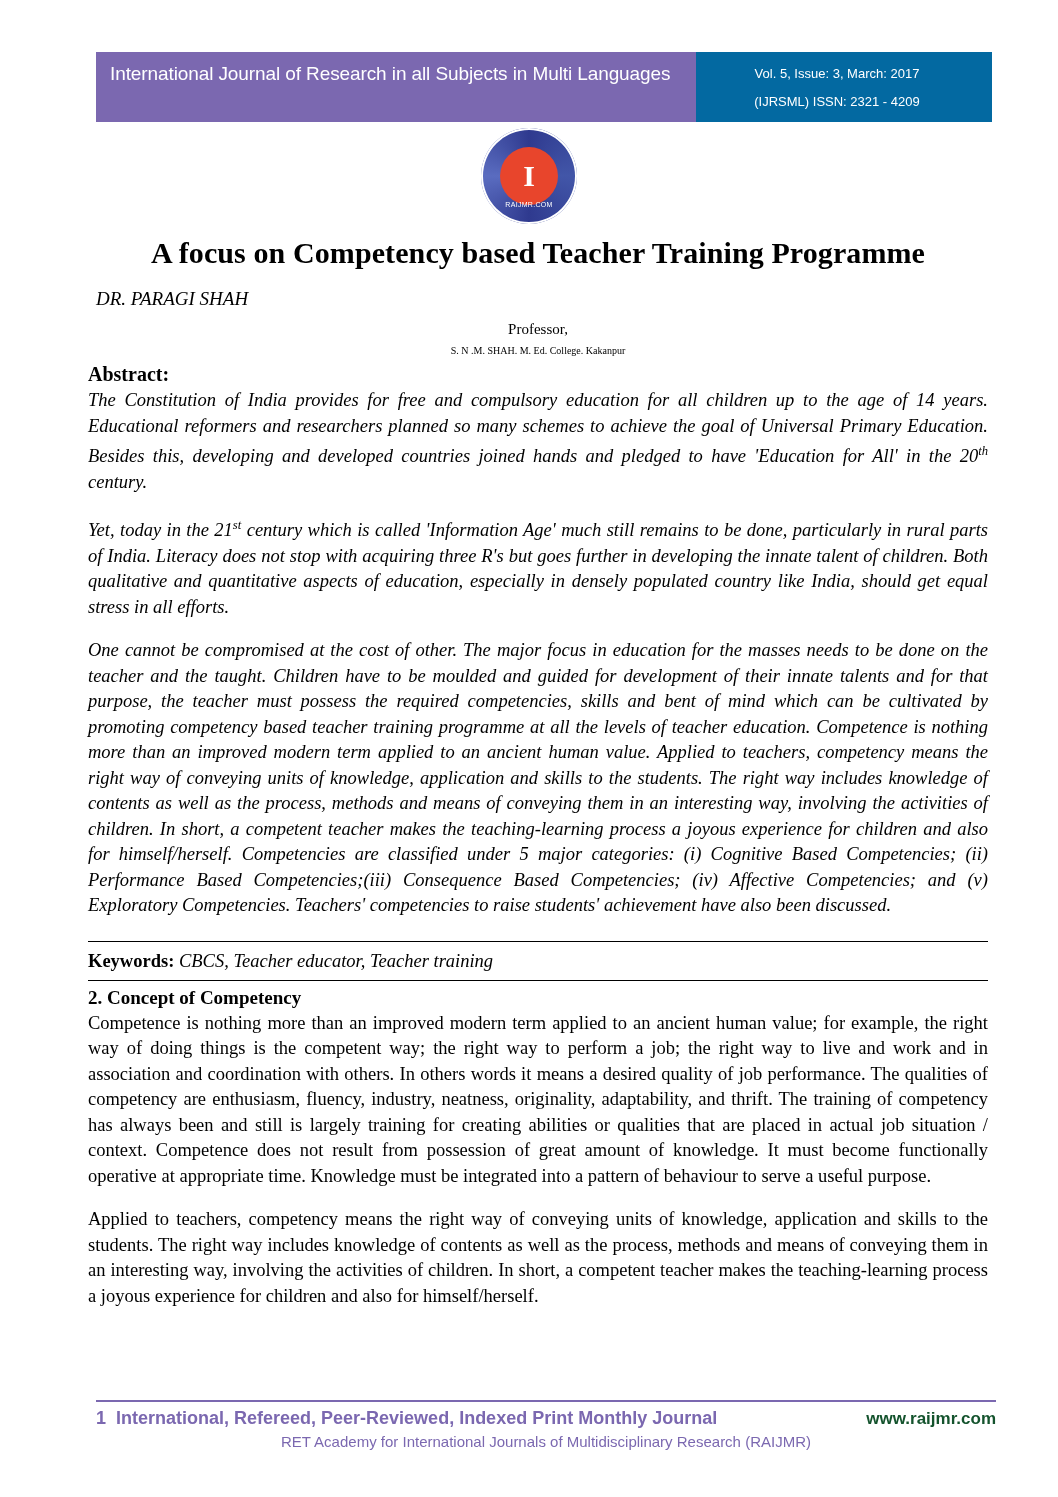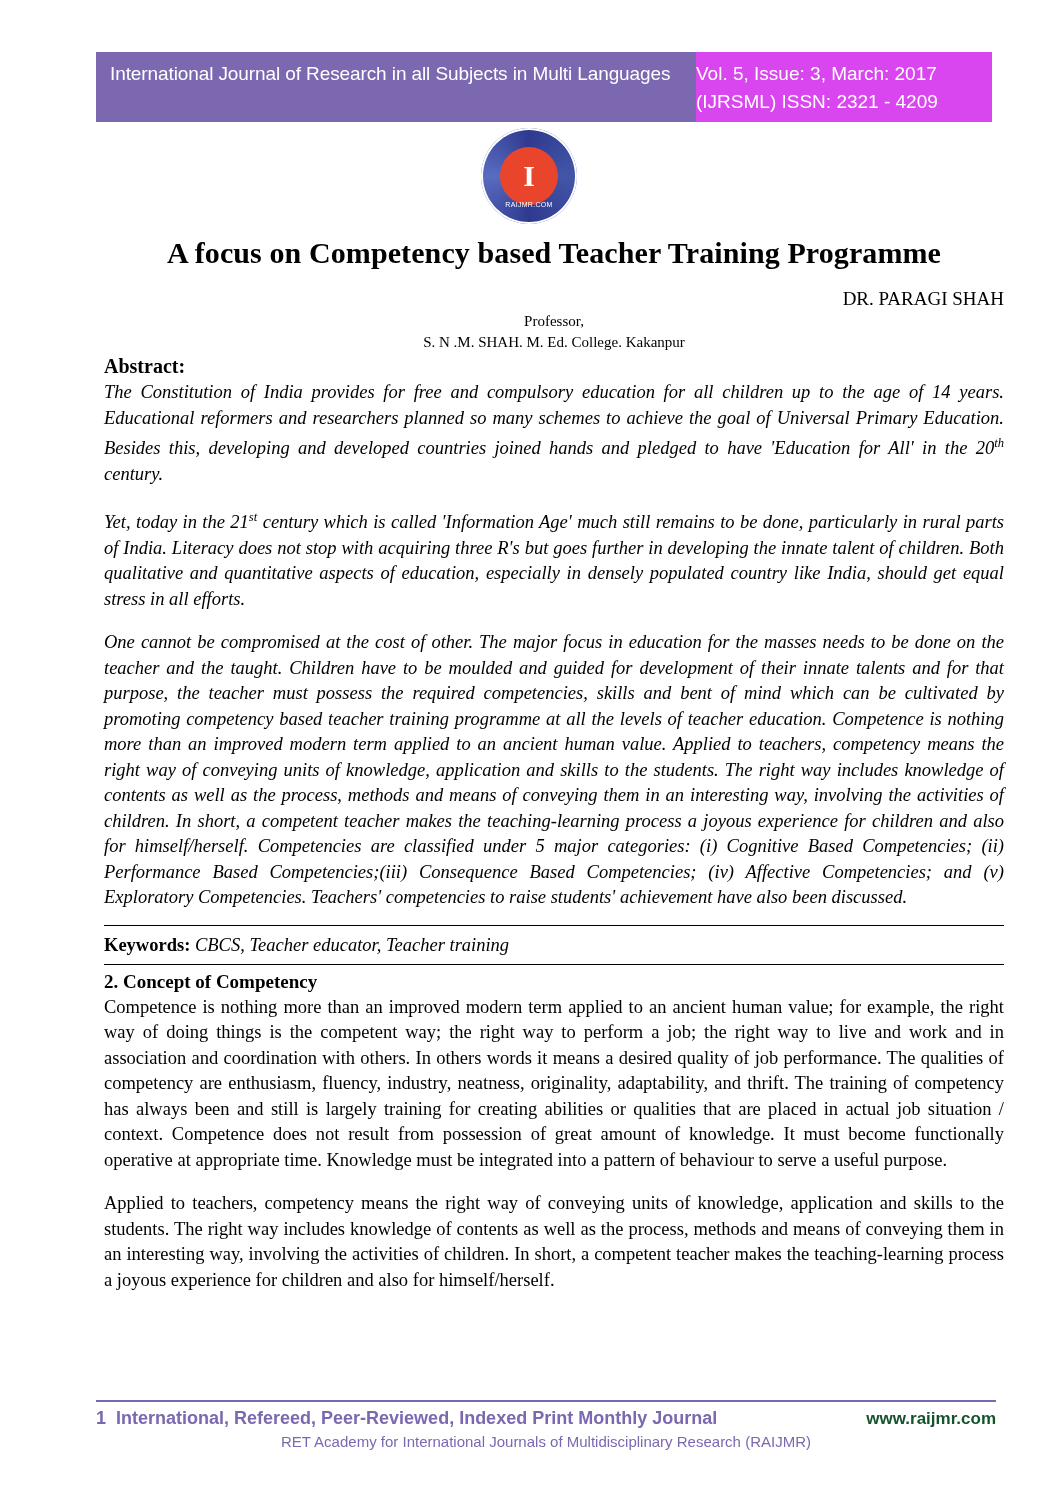--- a/index.html
+++ b/index.html
@@ -33,28 +33,28 @@
     color: #ffffff;
     flex: 0 0 600px;
     padding: 8px 0 12px 14px;
     box-sizing: border-box;
     font-family: "Liberation Sans", sans-serif;
     font-size: 19px;
     line-height: 28px;
     letter-spacing: -0.1px;
   }
   .header-right {
-    background: #d946ef;
+    background: #0369a1;
     color: #ffffff;
     flex: 1 1 auto;
     padding: 8px 14px 0 0;
     box-sizing: border-box;
-    text-align: left;
-    font-family: "Liberation Sans", sans-serif;
-    font-size: 19px;
+    text-align: center;
+    font-family: "Liberation Sans", sans-serif;
+    font-size: 13px;
     line-height: 28px;
   }
 
   
   .logo-wrap {
     position: absolute;
     left: 0;
     top: 128px;
     width: 1058px;
     text-align: center;
@@ -102,63 +102,64 @@
     color: #ffffff;
     font-family: "Liberation Sans", sans-serif;
     font-size: 7px;
     letter-spacing: 0.3px;
     white-space: nowrap;
   }
 
   
   .content {
     position: absolute;
-    left: 104px;
+    left: 88px;
     top: 236px;
     width: 900px;
   }
   .title {
     text-align: center;
     font-size: 30px;
     font-weight: bold;
     font-family: "Liberation Serif", serif;
     margin: 0 0 16px 0;
     letter-spacing: 0.1px;
   }
   .author {
-    text-align: right;
+    text-align: left;
     font-size: 19px;
-    margin: 0;
+    margin: 8px;
     line-height: 25px;
+    font-style: italic;
   }
   .author-role {
     text-align: center;
     font-size: 15px;
     margin: 0;
     line-height: 21px;
   }
   .author-affil {
     text-align: center;
-    font-size: 15px;
+    font-size: 10px;
     margin: 0 0 2px 0;
     line-height: 21px;
   }
   .abstract-label {
     font-size: 20px;
     font-weight: bold;
     margin: 2px 0 2px 0;
   }
   p.ital {
     font-style: italic;
     font-size: 18.5px;
     line-height: 25.5px;
     text-align: justify;
     margin: 0 0 18px 0;
   }
-  p.ital.last { margin-bottom: 14px; }
+  p.ital.last { margin-bottom: 22px; }
   .rule {
     border: 0;
     border-top: 1px solid #000;
     margin: 6px 0 6px 0;
   }
   .keywords {
     font-size: 18.5px;
     line-height: 26px;
     margin: 2px 0 6px 0;
   }

